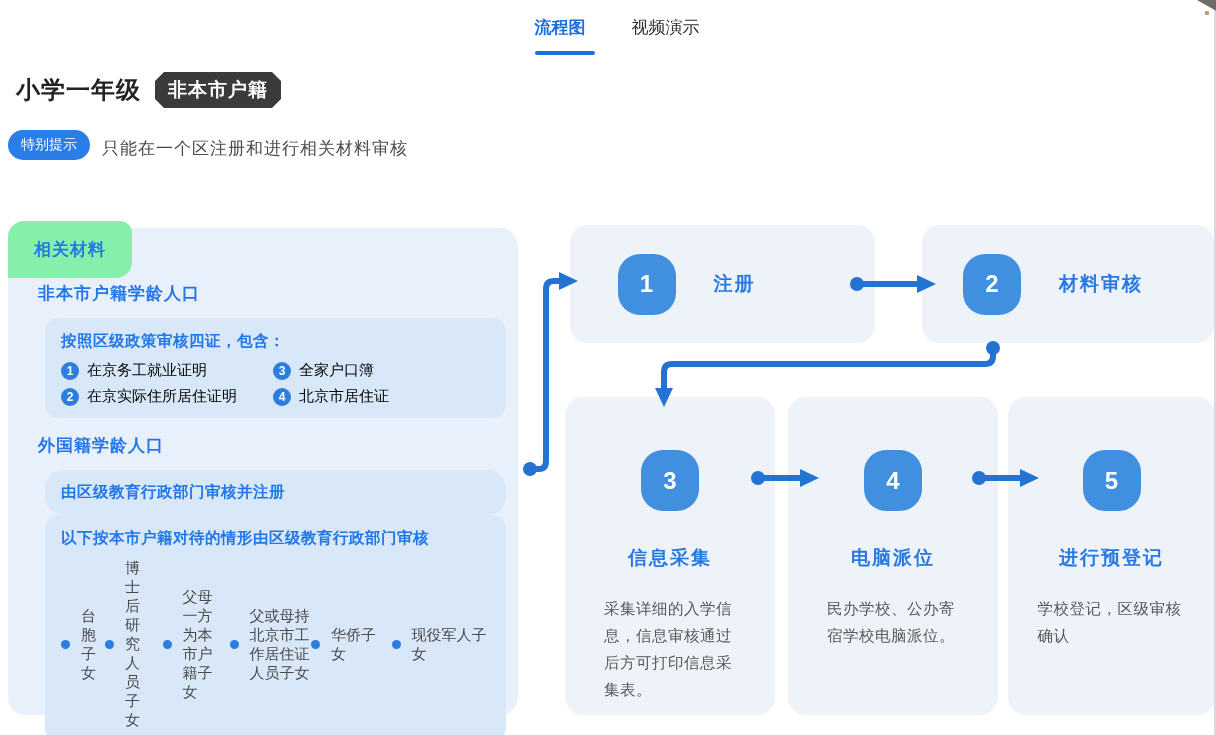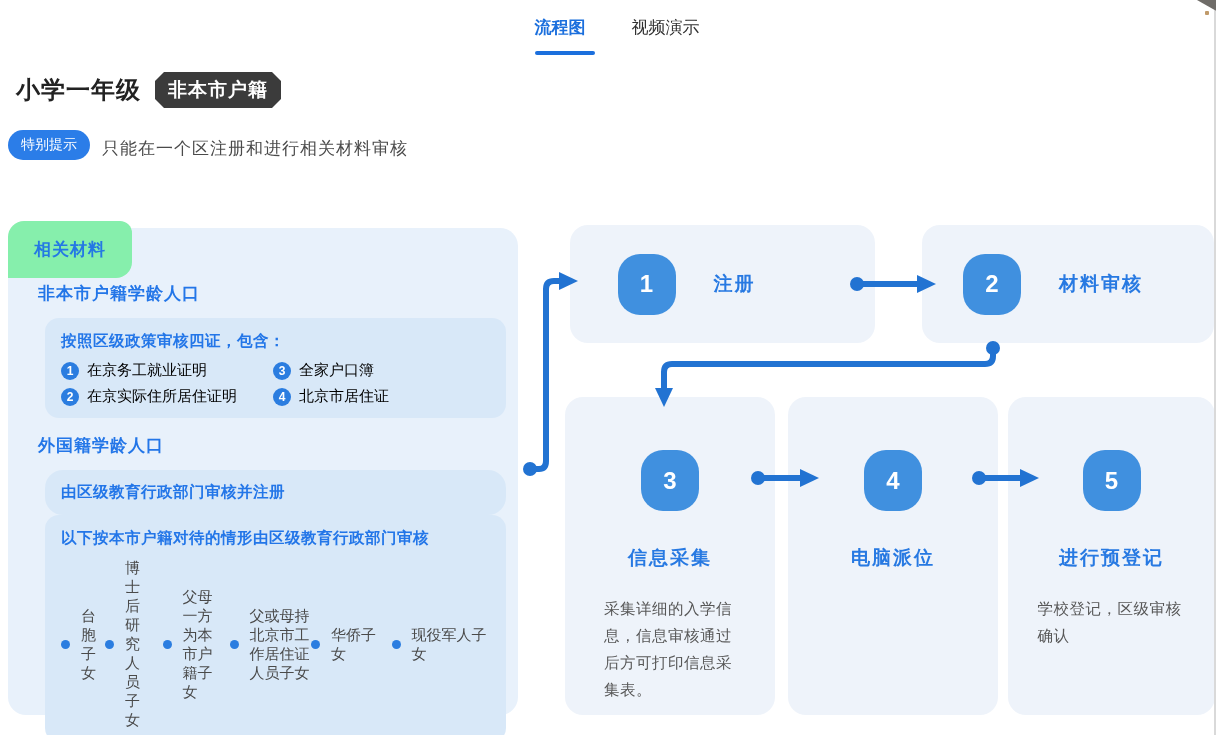--- a/index.html
+++ b/index.html
@@ -220,20 +220,21 @@
     <div class="step-badge">3</div>
     <div class="step-label">信息采集</div>
     <div class="step-desc">采集详细的入学信息，信息审核通过后方可打印信息采集表。</div>
   </div>
 </div>
 
 <div class="flow-card fc4">
   <div class="fc-col">
     <div class="step-badge">4</div>
     <div class="step-label">电脑派位</div>
+    <div class="step-desc">民办学校、公办寄宿学校电脑派位。</div>
   </div>
 </div>
 
 <div class="flow-card fc5">
   <div class="fc-col">
     <div class="step-badge">5</div>
     <div class="step-label">进行预登记</div>
     <div class="step-desc">学校登记，区级审核确认</div>
   </div>
 </div>

